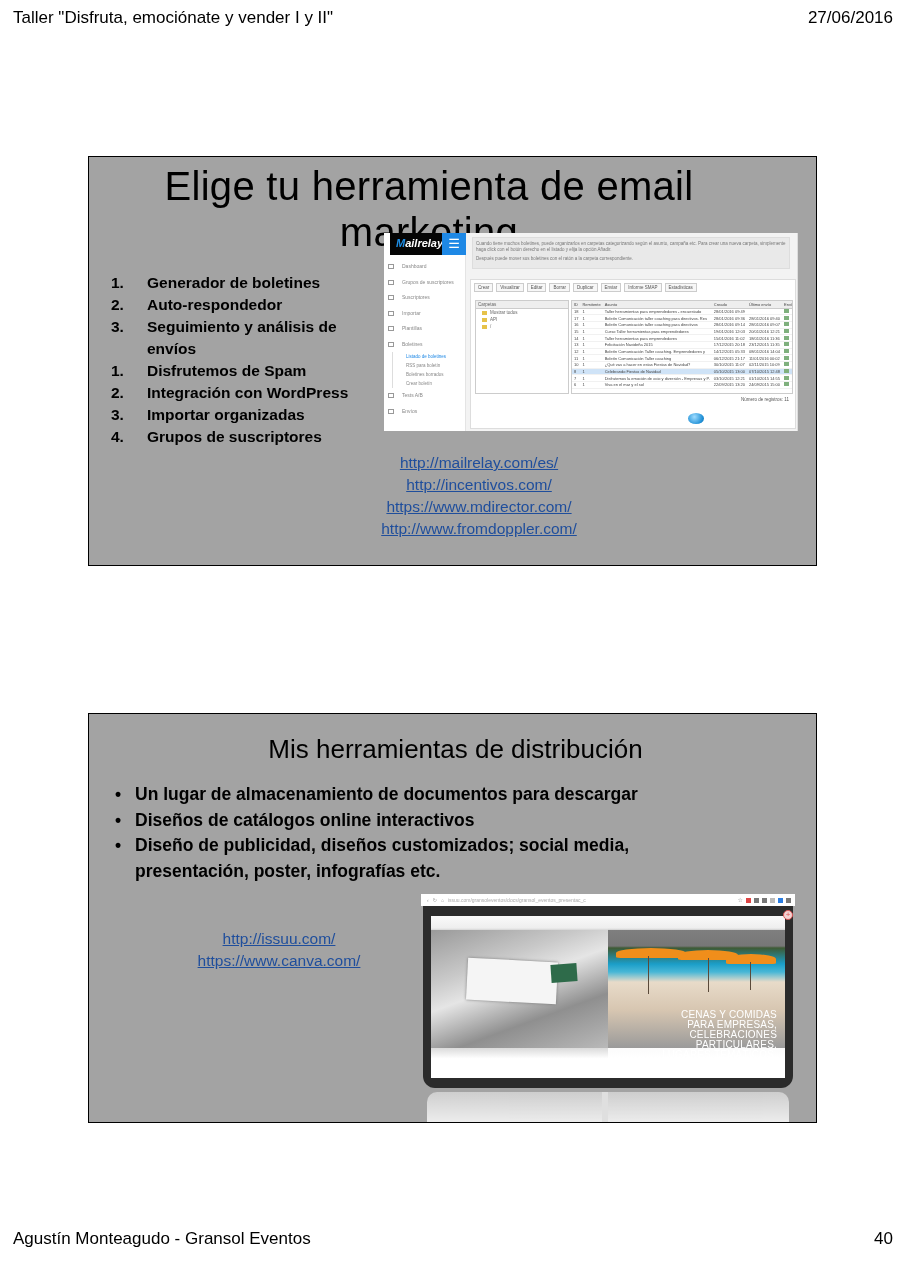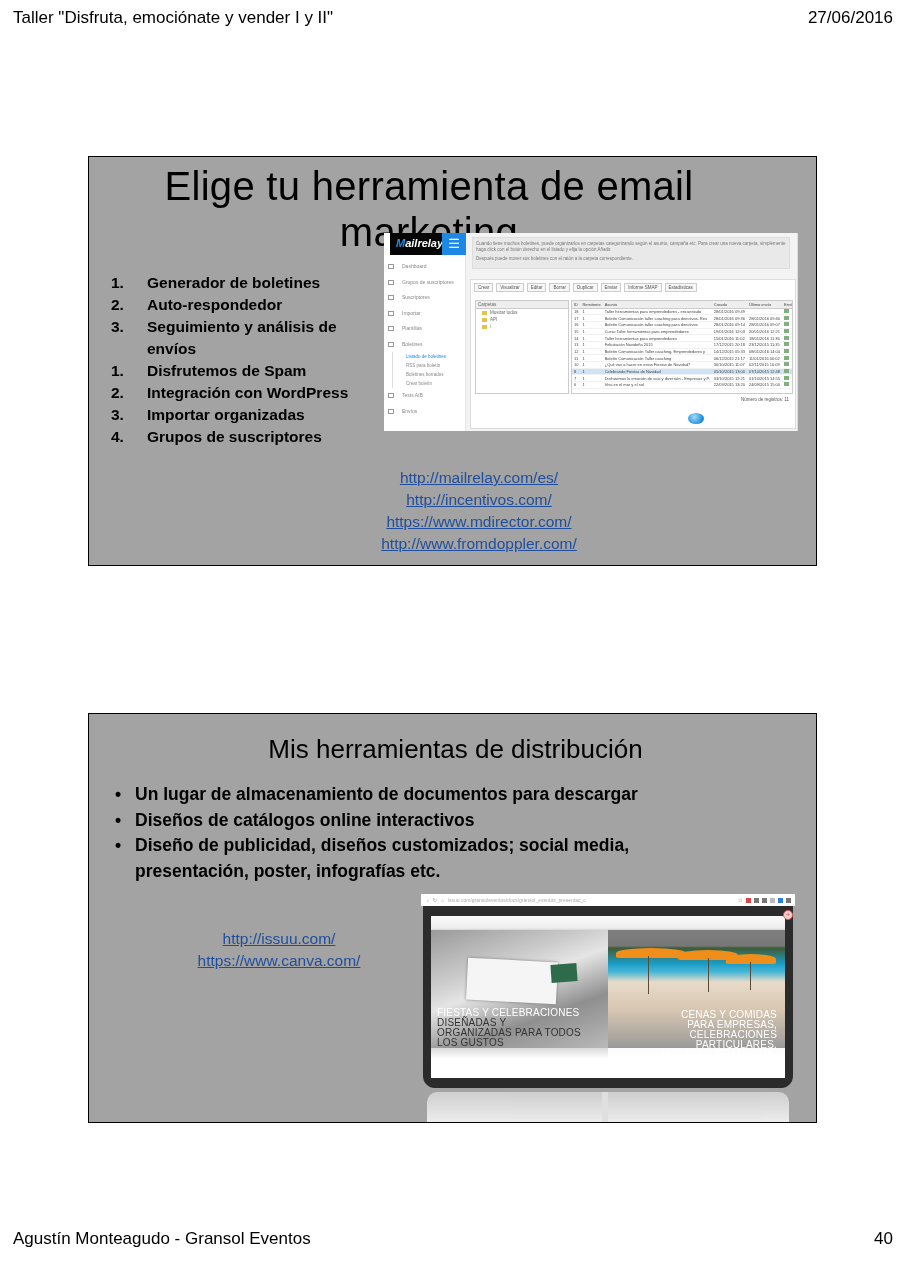--- a/index.html
+++ b/index.html
@@ -14,21 +14,21 @@
   .slide2 { top: 713px; height: 410px; padding-left: 28px; }
 
   .s1-title { position: absolute; left: 0; width: 680px; top: 6px; text-align: center; font-size: 40px; line-height: 46px; font-weight: 400; letter-spacing: 0.3px; }
   .s1-list { position: absolute; left: 22px; top: 115px; font-size: 15.5px; font-weight: 700; line-height: 22px; list-style: none; }
   .s1-list li { display: flex; }
   .s1-list .num { width: 20px; }
   .s1-list .cont { padding-left: 16px; }
 
   .links { position: absolute; text-align: center; font-size: 15.5px; line-height: 22px; }
   .links a { display: block; color: #1f4e9c; text-decoration: underline; }
-  .s1-links { left: 270px; width: 240px; top: 295px; margin-top: 15px; }
+  .s1-links { left: 270px; width: 240px; top: 295px; }
   .s2-links { left: 80px; width: 220px; top: 214px; }
 
   
   .mr { position: absolute; left: 295px; top: 76px; width: 414px; height: 198px; background: #fff; overflow: hidden; border-right: 1px solid #ddd; }
   .mr-side { position: absolute; left: 0; top: 0; width: 82px; height: 198px; background: #fff; border-right: 1px solid #e4e4e4; }
   .mr-logo { position: absolute; left: 6px; top: 0; width: 58px; height: 22px; background: #050505; color: #fff; font-size: 11px; font-style: italic; font-weight: 700; padding: 4px 0 0 6px; }
   .mr-logo .m { color: #1e8ee6; }
   .mr-hamb { position: absolute; left: 58px; top: 0; width: 24px; height: 22px; background: #1e88e5; color: #fff; font-size: 13px; text-align: center; line-height: 22px; }
   .mr-nav { position: absolute; left: 0; top: 26px; width: 82px; }
   .mr-nav div { font-size: 5px; color: #888; height: 15.5px; line-height: 15.5px; padding-left: 4px; white-space: nowrap; }
@@ -332,26 +332,20 @@
         <span></span>
       </span>
     </div>
     <div class="device">
       <div class="screen">
         <div class="pg pg-left">
           <div class="photo-l">
             <div class="card"></div>
             <div class="card-green"></div>
           </div>
-          <div class="overlay-text ol-left">
-            <div>Fiestas y celebraciones</div>
-            <div class="dark" style="color:#333">diseñadas y</div>
-            <div style="color:#333">organizadas para todos</div>
-            <div style="color:#333">los gustos</div>
-          </div>
         </div>
         <div class="pg pg-right">
           <div class="photo-r">
             <div class="umbrella" style="left:8px;top:18px;width:70px;"></div>
             <div class="umbrella" style="left:70px;top:20px;width:60px;"></div>
             <div class="umbrella" style="left:118px;top:24px;width:50px;"></div>
             <div class="pole" style="left:40px;top:26px;height:38px;"></div>
             <div class="pole" style="left:100px;top:28px;height:34px;"></div>
             <div class="pole" style="left:142px;top:32px;height:28px;"></div>
           </div>

